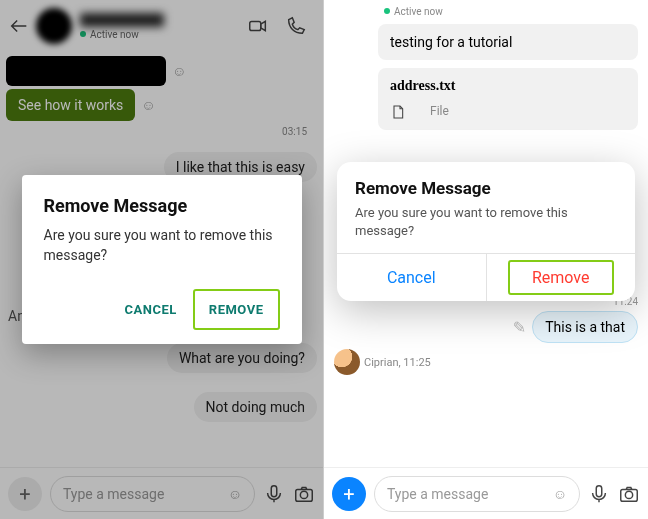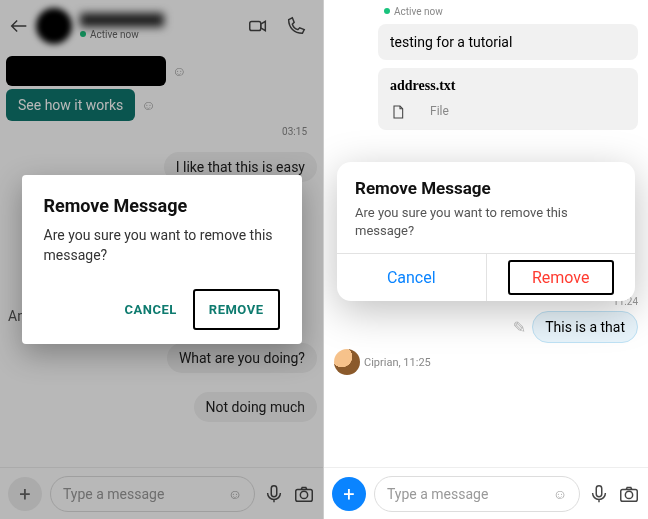--- a/index.html
+++ b/index.html
@@ -9,41 +9,41 @@
   .pane.right{ width:324px; border-right:none; }
   
   .l-header { height:52px; display:flex; align-items:center; padding:0 8px; }
   .l-header .avatar { width:36px; height:36px; border-radius:50%; background:#000; filter:blur(3px); margin-left:6px; }
   .l-header .meta { margin-left:8px; flex:1; }
   .l-header .name { height:14px; width:84px; background:#2a2a2a; filter:blur(4px); border-radius:2px; }
   .l-header .status { font-size:10px; color:#666; margin-top:2px; display:flex; align-items:center; gap:4px;}
   .dot-green { width:6px; height:6px; background:#19c37d; border-radius:50%; display:inline-block;}
   .l-header .act { color:#333; margin:0 8px; }
   .chat-area { height:calc(519px - 52px - 52px); overflow:hidden; padding:4px 6px; font-size:14px; color:#222; }
-  .blk-black { background:#0f766e; color:#fff; border-radius:6px; padding:8px 12px; margin:3px 0; display:inline-block; }
+  .blk-black { background:#4d7c0f; color:#fff; border-radius:6px; padding:8px 12px; margin:3px 0; display:inline-block; }
   .blk-redact{ background:#000; border-radius:6px; height:30px; width:160px; display:inline-block;}
   .row { display:flex; align-items:center; }
   .row.incoming{ justify-content:flex-start; }
   .row.outgoing{ justify-content:flex-end; }
   .bubble-grey{ background:#f1f1f1; border-radius:16px; padding:7px 12px; display:inline-block; max-width:230px;margin-top:13px;}
   .grey-text{ color:#555;}
   .react { margin:0 6px; color:#999;}
   .time-right{ text-align:right; font-size:10px; color:#888; padding:2px 10px;}
   .composer { position:absolute; bottom:0; left:0; right:0; height:52px; background:#fff; display:flex; align-items:center; padding:0 8px; gap:8px; border-top:1px solid #eee;}
   .plus-btn { width:34px; height:34px; border-radius:50%; background:#eee; color:#666; display:flex; align-items:center; justify-content:center; font-size:20px;}
   .plus-btn.blue{ background:#0a84ff; color:#fff;}
   .comp-input{ flex:1; height:36px; border:1px solid #ddd; border-radius:18px; padding:0 12px; font-size:14px; color:#999; display:flex; align-items:center; justify-content:space-between;}
   
   .overlay { position:absolute; inset:0; background:rgba(0,0,0,0.28); display:flex; align-items:center; justify-content:center;}
   .dlg-android{ background:#fff; border-radius:4px; width:280px; padding:20px 22px 14px 22px; box-shadow:0 10px 30px rgba(0,0,0,0.3);}
   .dlg-android h3{ font-size:18px; font-weight:700; color:#111; margin-bottom:10px;}
   .dlg-android p{ font-size:14px; color:#333; line-height:1.4;}
   .dlg-android .btns{ display:flex; justify-content:flex-end; gap:6px; margin-top:24px;}
   .dlg-android .btns button{ background:none; border:none; color:#0e7b6f; font-weight:700; font-size:13px; letter-spacing:0.5px; padding:8px 10px; cursor:pointer;}
-  .red-box{ border:2px solid #000000; border-radius:3px; padding:3px 4px;}
+  .red-box{ border:2px solid #84cc16; border-radius:3px; padding:3px 4px;}
   
   .r-preheader{ height:22px; padding-left:60px; font-size:10px; color:#888; display:flex; align-items:center; gap:4px;}
   .msg-grey-big{ margin:2px 10px 8px 54px; background:#f1f1f1; border-radius:8px; padding:10px 12px; font-size:14px;}
   .file-card{ margin:0 10px 10px 54px; background:#f1f1f1; border-radius:8px; padding:10px 12px;}
   .file-card .fname{ font-weight:700; font-size:14px;font-family:Liberation Serif, serif;}
   .file-card .fsize{ font-size:11px; color:#888; margin-top:2px;}
   .file-card .frow{ display:flex; align-items:flex-start; gap:24px; margin-top:10px; color:#888; font-size:12px;}
   .r-center-label{ text-align:center; font-size:11px; color:#aaa; margin:6px 0;}
   .r-row-out{ display:flex; justify-content:flex-end; align-items:center; padding:2px 10px; gap:6px;}
   .r-time{ font-size:10px; color:#999;}

